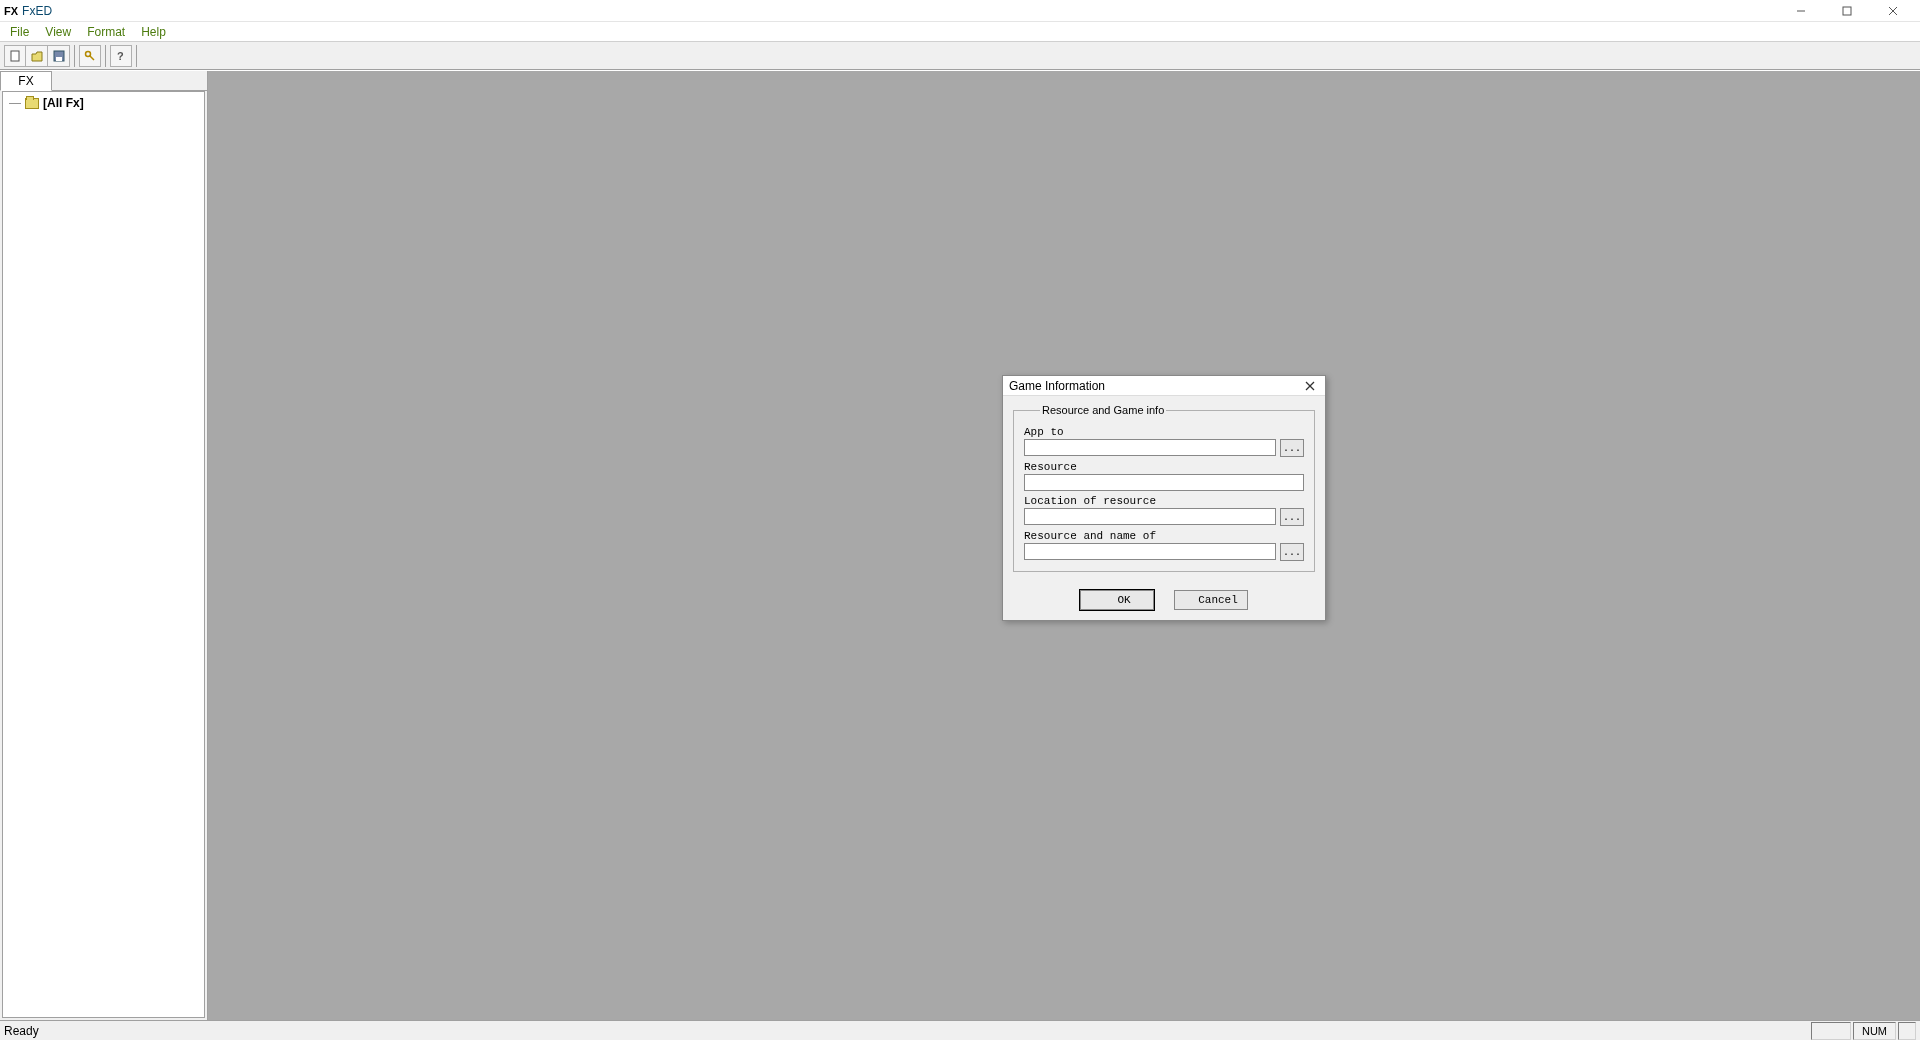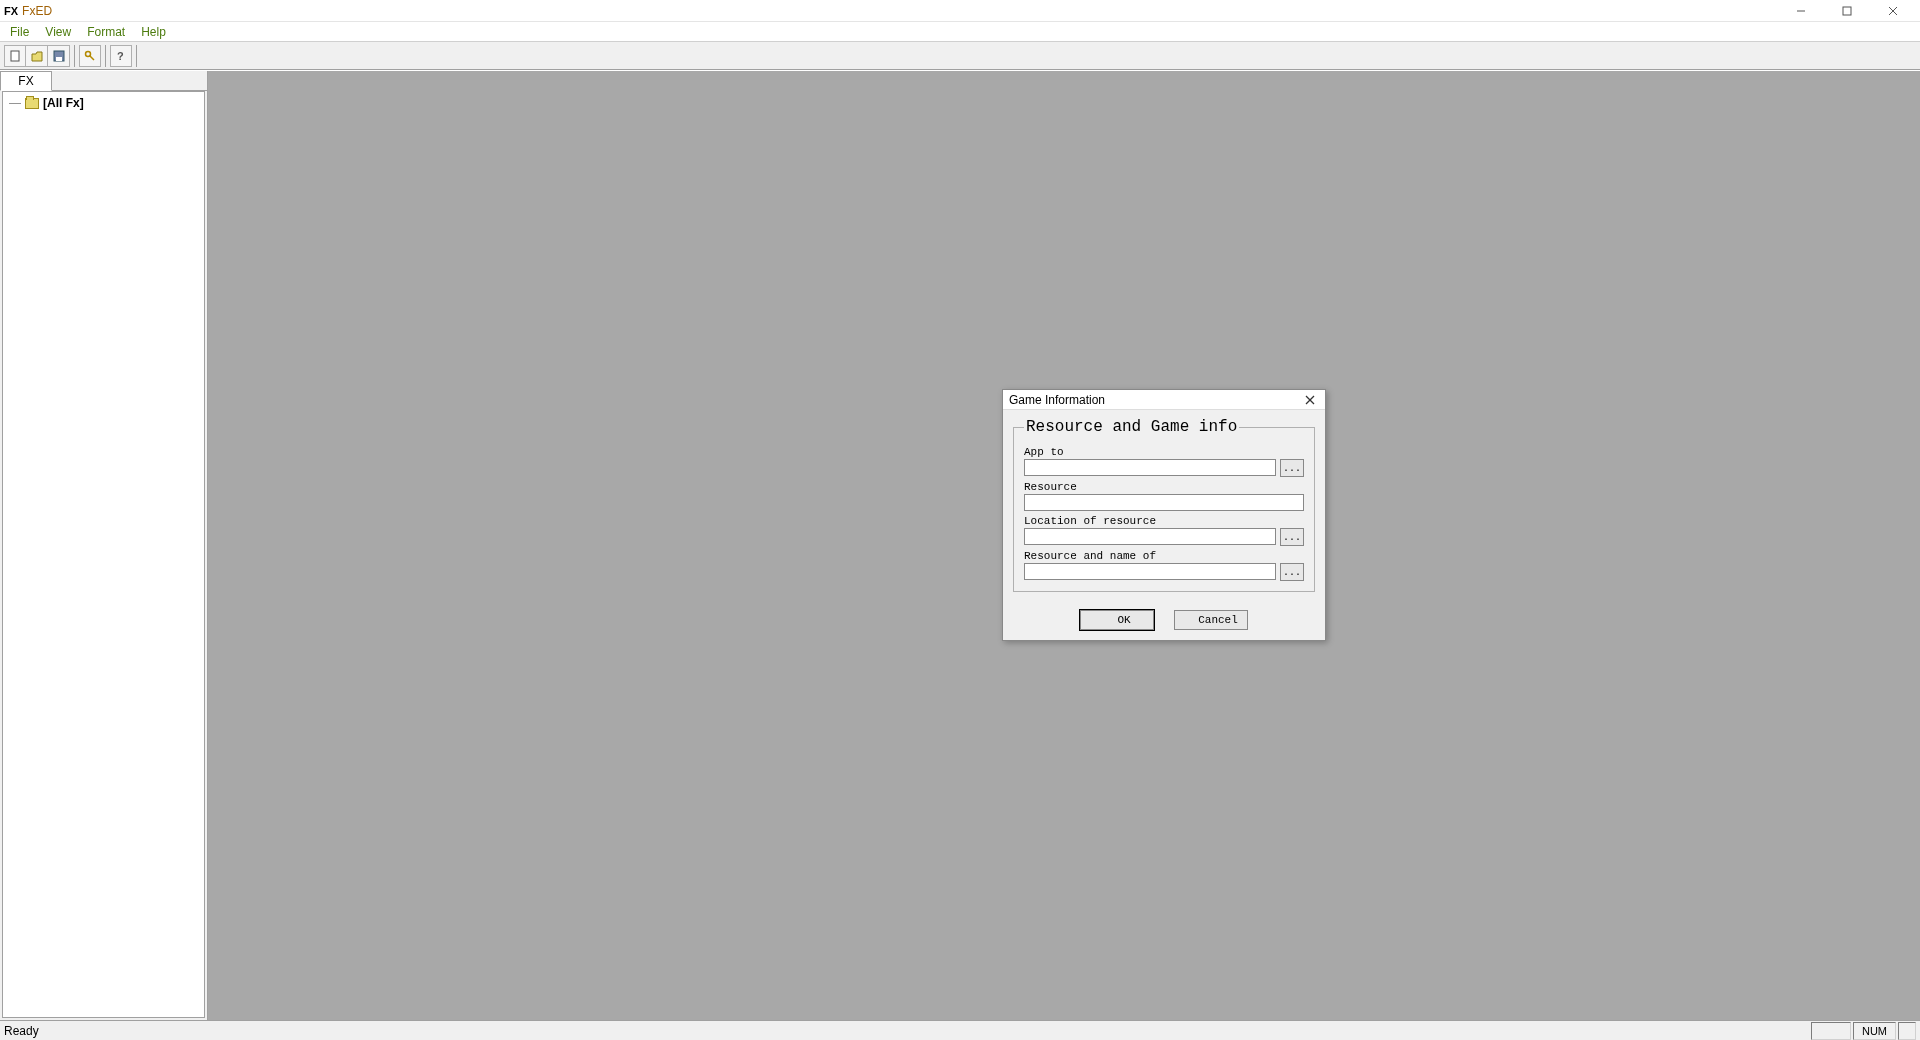--- a/index.html
+++ b/index.html
@@ -21,21 +21,21 @@
   padding: 0 4px;
   border-bottom: 1px solid #e5e5e5;
 }
 .titlebar .app-icon {
   font-weight: bold;
   font-size: 11px;
   margin-right: 4px;
   color: #000;
 }
 .titlebar .title {
-  color: #a16207;
+  color: #0c4a6e;
   font-size: 12px;
 }
 .titlebar .win-controls {
   margin-left: auto;
   display: flex;
 }
 .titlebar .win-btn {
   width: 46px;
   height: 22px;
   display: flex;
@@ -173,21 +173,21 @@
   margin-left: 2px;
   min-width: 40px;
   display:flex;align-items:center;justify-content:center;
   font-size:11px;
 }
 
 
 .dialog {
   position: absolute;
   left: 794px;
-  top: 318px;
+  top: 304px;
   width: 324px;
   background: #f0f0f0;
   border: 1px solid #888;
   box-shadow: 2px 2px 6px rgba(0,0,0,0.25);
   display:flex;
   flex-direction:column;
 }
 .dlg-title {
   height: 20px;
   background: #fff;
@@ -207,23 +207,24 @@
 .dlg-body {
   padding: 8px 10px 10px 10px;
 }
 fieldset.groupbox {
   border: 1px solid #b0b0b0;
   padding: 6px 10px 10px 10px;
   font-family: "Courier New", monospace;
   font-size: 11px;
 }
 fieldset.groupbox legend {
-  font-family: Liberation Mono, monospace;
-  font-size: 16px;
+  font-family: Liberation Sans, sans-serif;
+  font-size: 11px;
   padding: 0 2px;
+  margin-left: 16px;
 }
 .field-row {
   margin-top: 4px;
 }
 .field-row label {
   display:block;
   font-family: "Courier New", monospace;
   font-size: 11px;
   margin-bottom: 1px;
 }

